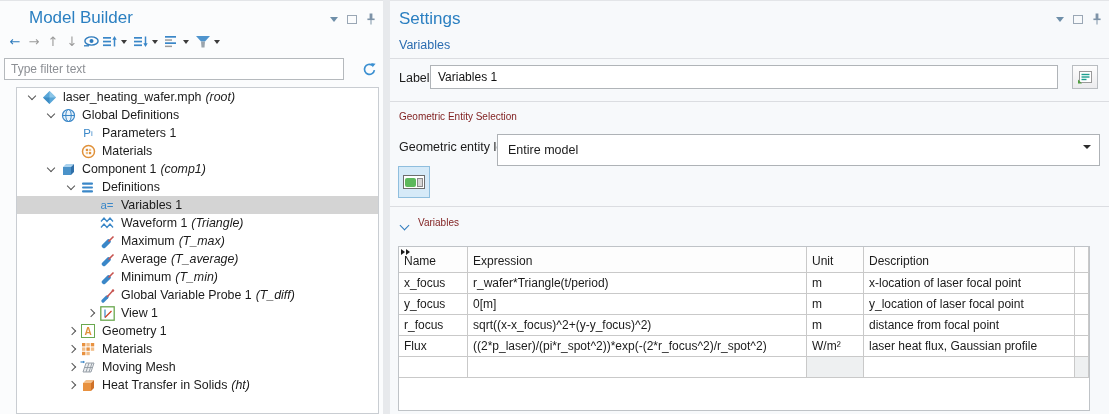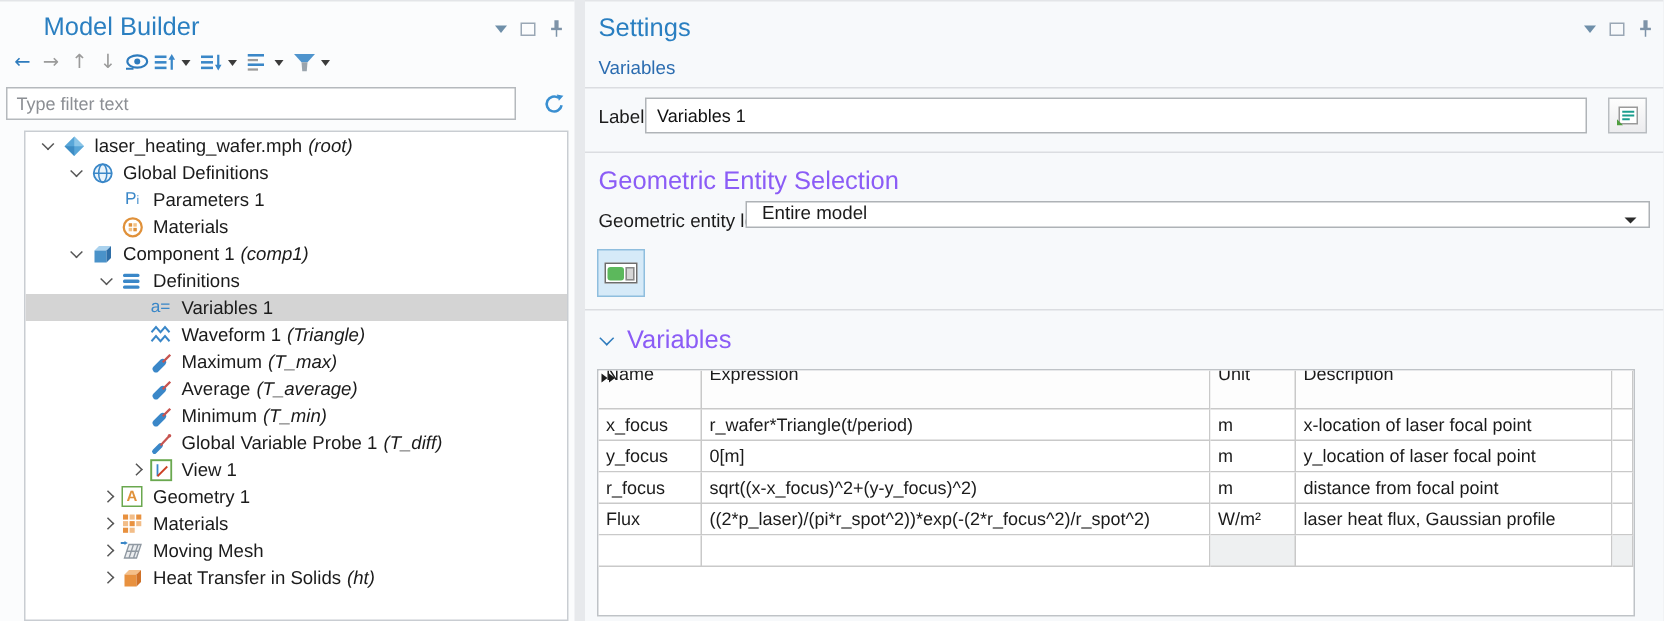--- a/index.html
+++ b/index.html
@@ -39,34 +39,34 @@
   .icon-text-blue { color:#3a87c8; font-size:11.5px; }
   .geom-box { width:14px; height:14px; border:1px solid #6aa84f; background:#fff; color:#e0913a; font-size:10px; font-weight:bold; display:flex; align-items:center; justify-content:center; }
 
   
   .s-title { position:absolute; left:9px; top:8px; }
   .s-sub { position:absolute; left:9px; top:37px; font-size:12.5px; color:#2b6cb0; }
   .divider { position:absolute; left:0; right:0; height:1px; background:#dbdde1; }
   .s-label { position:absolute; font-size:12.5px; color:#1b1b1b; }
   .s-input { position:absolute; height:24px; border:1px solid #b0b4b8; background:#fff; font-size:12px; padding:0 7px; font-family:"Liberation Sans",sans-serif; color:#111; outline:none; }
   .icon-btn { position:absolute; width:26px; height:24px; border:1px solid #b9bdc1; background:linear-gradient(#fdfdfd,#ececee); display:flex; align-items:center; justify-content:center; cursor:pointer; }
-  .sec-title { position:absolute; font-size:17px; color:#8b5cf6; }
-  .s-select { position:absolute; height:18px; background:#fff; border:1px solid #aeb2b6; display:flex; align-items:flex-start; font-size:12.5px; padding:0 10px 0 10px; cursor:pointer; }
+  .sec-title { position:absolute; font-size:10px; color:#7f1d1d; }
+  .s-select { position:absolute; height:32px; background:#fff; border:1px solid #aeb2b6; display:flex; align-items:center; font-size:12.5px; padding:0 10px 0 10px; cursor:pointer; }
   .sel-caret { position:absolute; right:8px; top:10px; width:0; height:0; border-left:4px solid transparent; border-right:4px solid transparent; border-top:4.5px solid #2b2b2b; }
   .toggle-btn { position:absolute; width:32px; height:32px; background:#d6eaf8; border:1px solid #8fbede; display:flex; align-items:center; justify-content:center; cursor:pointer; }
   .tg-outer { width:22px; height:14px; background:#fff; border:1px solid #6d6d6d; display:flex; align-items:center; padding:1px; }
   .tg-green { width:12px; height:9px; background:#5cb85c; border-radius:2px; }
   .tg-gray { width:7px; height:9px; background:#d6d6d6; border:1px solid #8a8a8a; margin-left:1px; }
   .vsec-chev { position:absolute; left:11px; top:221px; width:7px; height:7px; border-right:1.6px solid #2e7bbd; border-bottom:1.6px solid #2e7bbd; transform:rotate(45deg); cursor:pointer; }
 
   
   .vtable { position:absolute; left:8px; top:245px; width:692px; height:165px; border:1px solid #bfc3c7; background:#fff; overflow:hidden; }
   .vgrid { display:grid; grid-template-columns:69px 339px 57px 211px 14px; }
   .tc { border-right:1px solid #c9c9c9; border-bottom:1px solid #c9c9c9; padding:0 5px; font-size:12px; display:flex; align-items:center; background:#fff; overflow:hidden; white-space:nowrap; height:21px; }
-  .tc.head { height:26px; background:#fdfdfd; position:relative; align-items:flex-end; padding-bottom:16px; }
+  .tc.head { height:26px; background:#fdfdfd; position:relative; align-items:flex-end; padding-bottom:4px; }
   .tc.gray { background:#eef0f1; }
   .tc:nth-child(5n) { padding:0; }
   .corner { position:absolute; left:2px; top:2px; display:flex; gap:0.5px; }
   .corner i { display:block; width:0; height:0; border-top:3px solid transparent; border-bottom:3px solid transparent; border-left:4px solid #1b1b1b; }
 </style>
 </head>
 <body>
 
 <div class="panel panel-left">
   <div class="mb-header">

